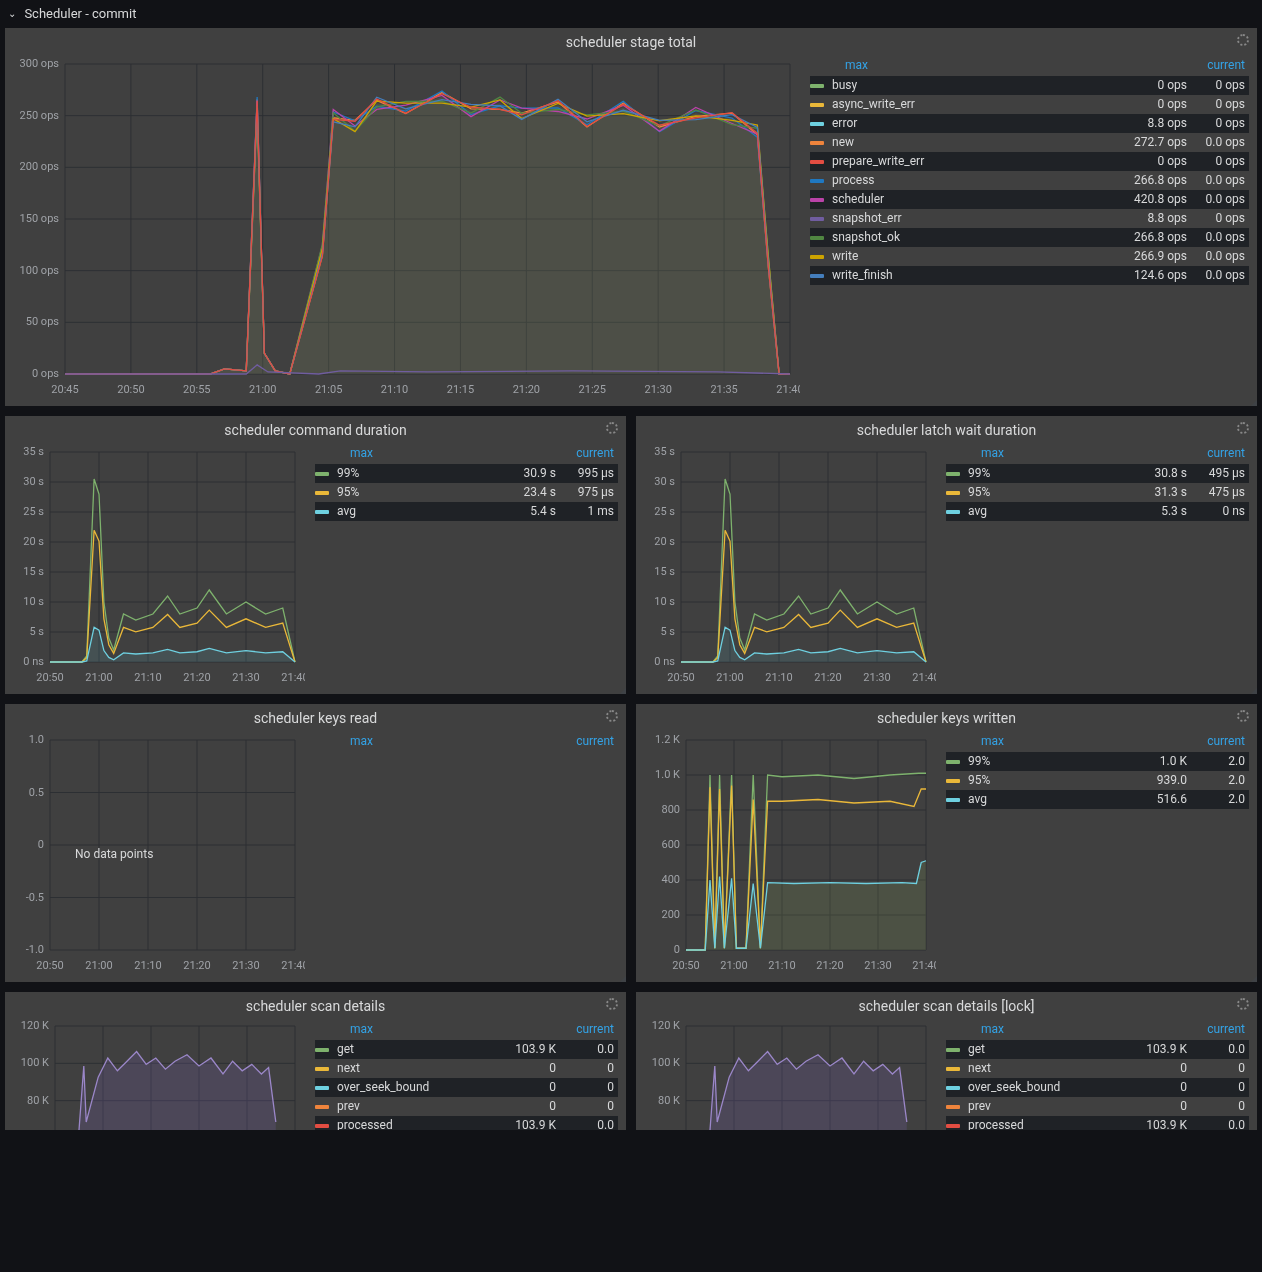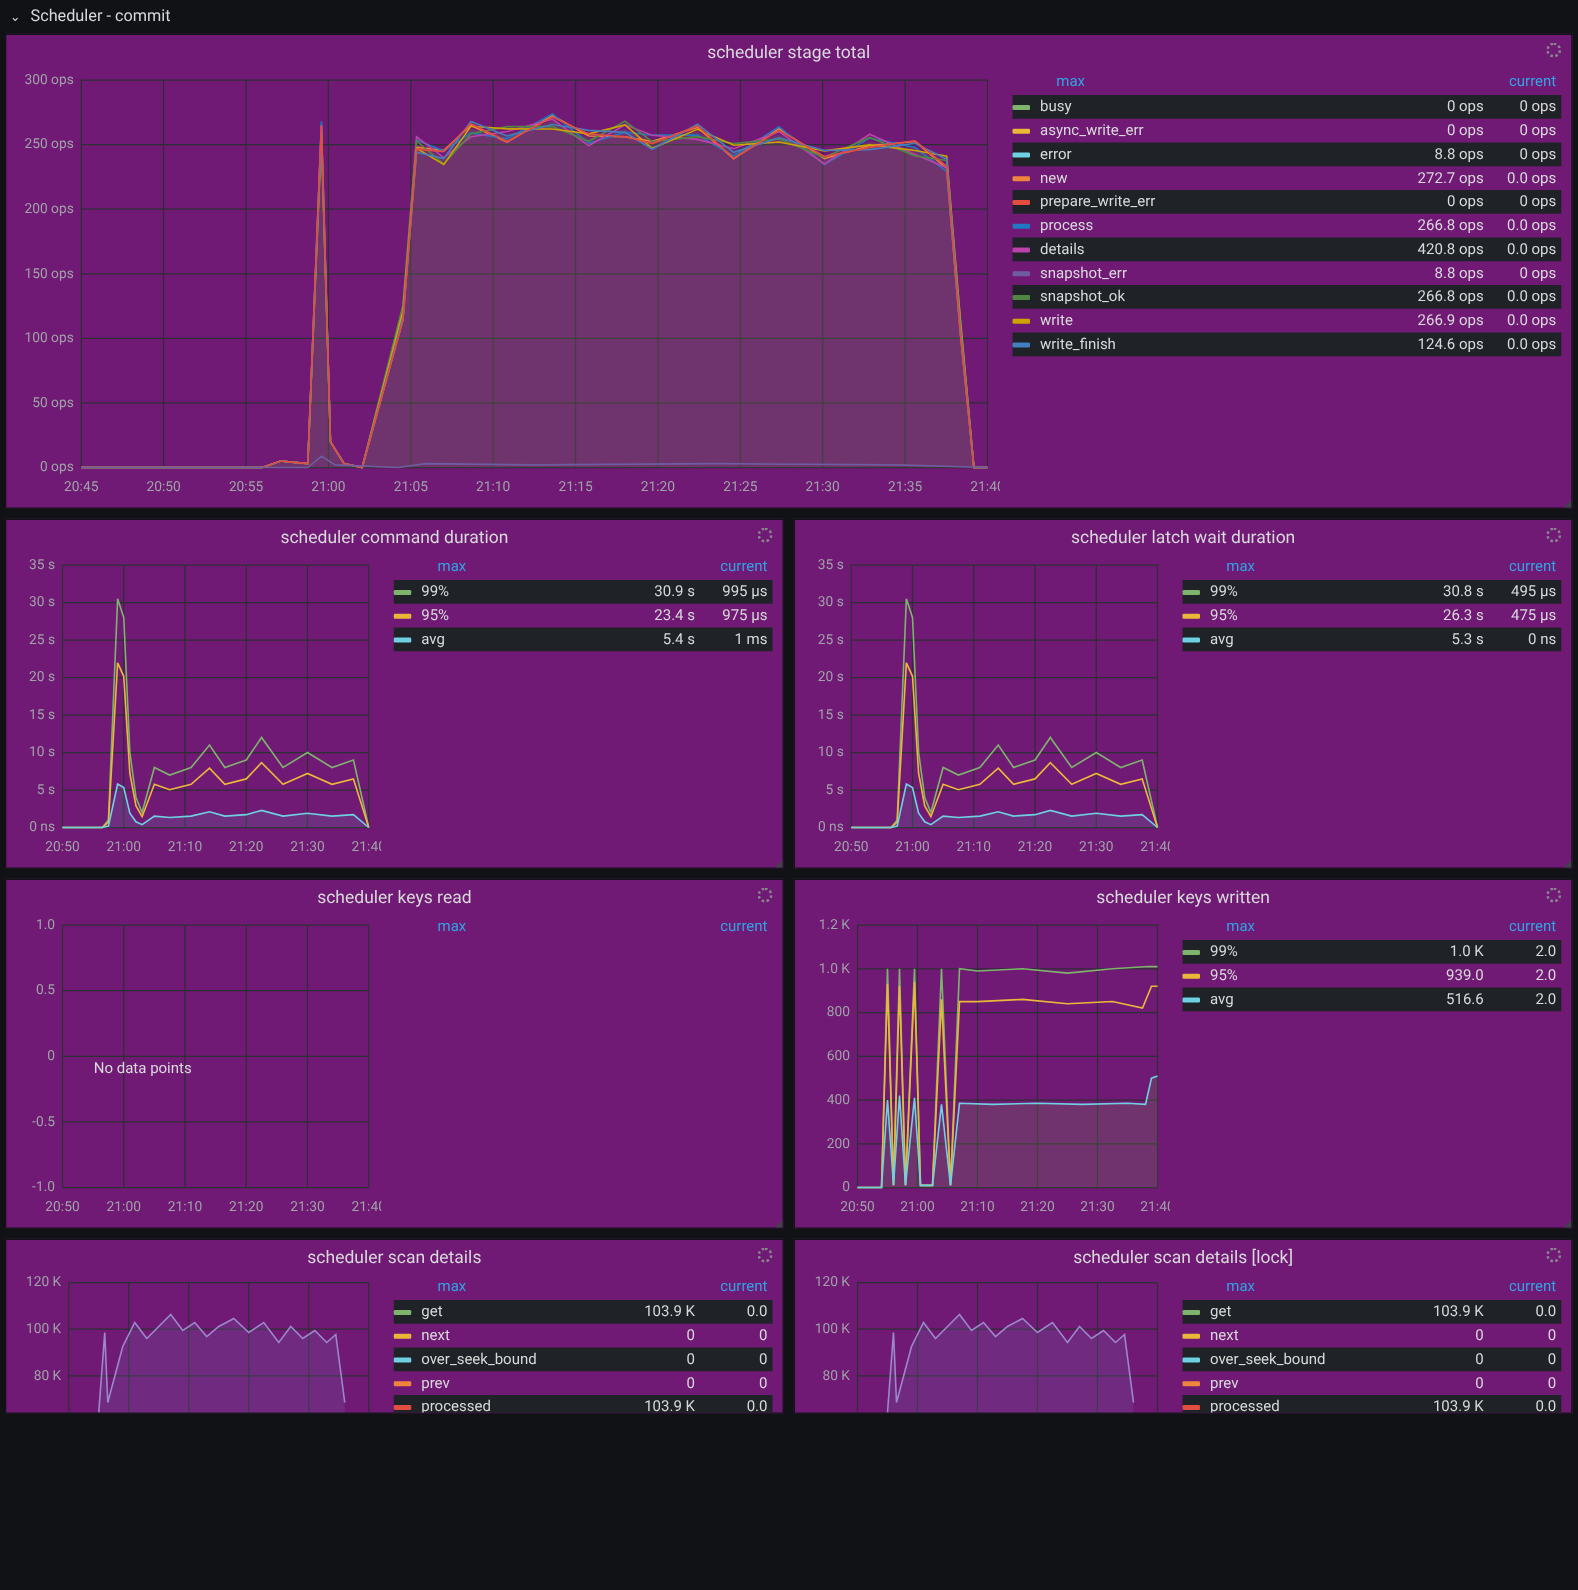--- a/index.html
+++ b/index.html
@@ -20,21 +20,21 @@
   }
   .chev { color: #d8d9da; font-size: 10px; }
   .panel-grid {
     display: grid;
     grid-template-columns: 1fr 1fr;
     gap: 8px;
     padding: 0 4px 8px 4px;
   }
   .panel-full { grid-column: 1 / span 2; }
   .panel {
-    background: #701a75;
+    background: #404040;
     border: 1px solid #111216;
     position: relative;
     padding-bottom: 4px;
   }
   .panel-title {
     text-align: center;
     color: #d8d9da;
     font-size: 14px;
     padding: 6px 0 4px;
   }
@@ -196,21 +196,21 @@
               <span class="legend-val">0 ops</span>
             </div>
             <div class="legend-row">
               <span class="swatch" style="background:#1f78c1"></span>
               <span class="legend-name">process</span>
               <span class="legend-val">266.8 ops</span>
               <span class="legend-val">0.0 ops</span>
             </div>
             <div class="legend-row">
               <span class="swatch" style="background:#ba43a9"></span>
-              <span class="legend-name">details</span>
+              <span class="legend-name">scheduler</span>
               <span class="legend-val">420.8 ops</span>
               <span class="legend-val">0.0 ops</span>
             </div>
             <div class="legend-row">
               <span class="swatch" style="background:#705da0"></span>
               <span class="legend-name">snapshot_err</span>
               <span class="legend-val">8.8 ops</span>
               <span class="legend-val">0 ops</span>
             </div>
             <div class="legend-row">
@@ -355,21 +355,21 @@
         <div id="legend-latch">
             <div class="legend-row">
               <span class="swatch" style="background:#7eb26d"></span>
               <span class="legend-name">99%</span>
               <span class="legend-val">30.8 s</span>
               <span class="legend-val">495 µs</span>
             </div>
             <div class="legend-row">
               <span class="swatch" style="background:#eab839"></span>
               <span class="legend-name">95%</span>
-              <span class="legend-val">26.3 s</span>
+              <span class="legend-val">31.3 s</span>
               <span class="legend-val">475 µs</span>
             </div>
             <div class="legend-row">
               <span class="swatch" style="background:#6ed0e0"></span>
               <span class="legend-name">avg</span>
               <span class="legend-val">5.3 s</span>
               <span class="legend-val">0 ns</span>
             </div>
           </div>
       </div>

